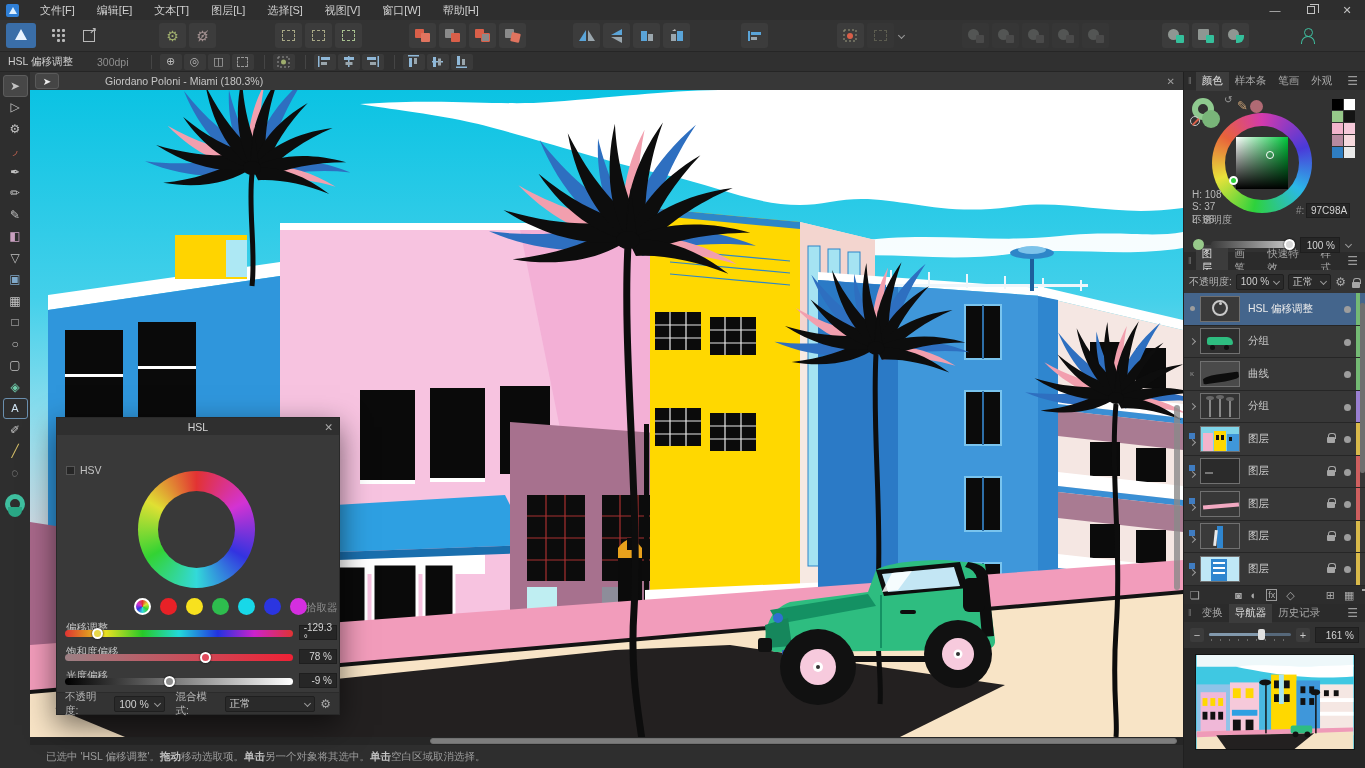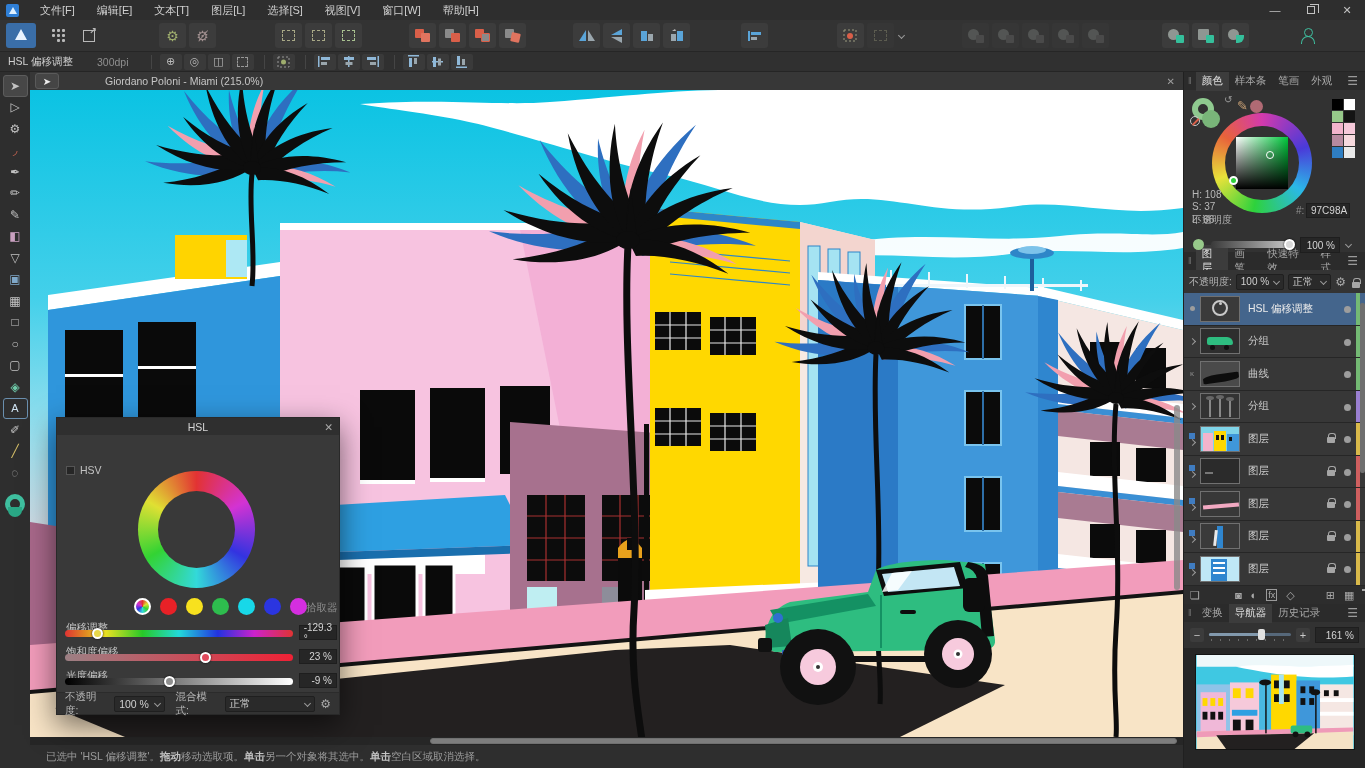--- a/index.html
+++ b/index.html
@@ -392,21 +392,21 @@
     <span class="tool" style="font-size:11px;border:1px solid #6a8fae;color:#cfe3f2">A</span>
     <span class="tool">✐</span>
     <span class="tool" style="color:#d9c26a">╱</span>
     <span class="tool">◌</span>
     <span class="donut"></span>
   </div>
 
   <div id="canvascol">
     <div id="doctab">
       <span class="ptrbtn">➤</span>
-      <span class="dtitle">Giordano Poloni - Miami (215.0%)</span>
+      <span class="dtitle">Giordano Poloni - Miami (180.3%)</span>
       <span class="dclose">✕</span>
     </div>
     <div id="canvas">
       <svg width="1153" height="647" viewBox="0 0 1153 647">
         <defs>
           <linearGradient id="skyg" x1="0" y1="0" x2="0" y2="1">
             <stop offset="0" stop-color="#0bc3e3"></stop>
               <stop offset=".32" stop-color="#43d0ea"></stop>
             <stop offset=".55" stop-color="#9fe0ee"></stop>
               <stop offset=".74" stop-color="#e3d5dc"></stop>
@@ -968,21 +968,21 @@
   <div class="htrack" style="top:212px;background:linear-gradient(90deg,#e03333,#e08a22 9%,#e8e022 18%,#28c828 34%,#22d9d9 50%,#2233e0 67%,#cc22cc 83%,#e03333)"></div>
   <div class="knob" style="left:35px;top:210px;background:#e8d84a"></div>
   <div class="valbox" style="left:242px;top:207px">
       <span>-129.3 °</span>
     </div>
 
   <span class="slbl" style="top:227px">饱和度偏移</span>
   <div class="htrack" style="top:236px;background:linear-gradient(90deg,#9c8084,#ef2135)"></div>
   <div class="knob" style="left:143px;top:234px;background:#e04a5c"></div>
   <div class="valbox" style="left:242px;top:231px">
-      <span>23 %</span>
+      <span>78 %</span>
     </div>
 
   <span class="slbl" style="top:251px">光度偏移</span>
   <div class="htrack" style="top:260px;background:linear-gradient(90deg,#000,#fff)"></div>
   <div class="knob" style="left:107px;top:258px;background:#8f8f8f"></div>
   <div class="valbox" style="left:242px;top:255px">
       <span>-9 %</span>
     </div>
 
   <footer>

